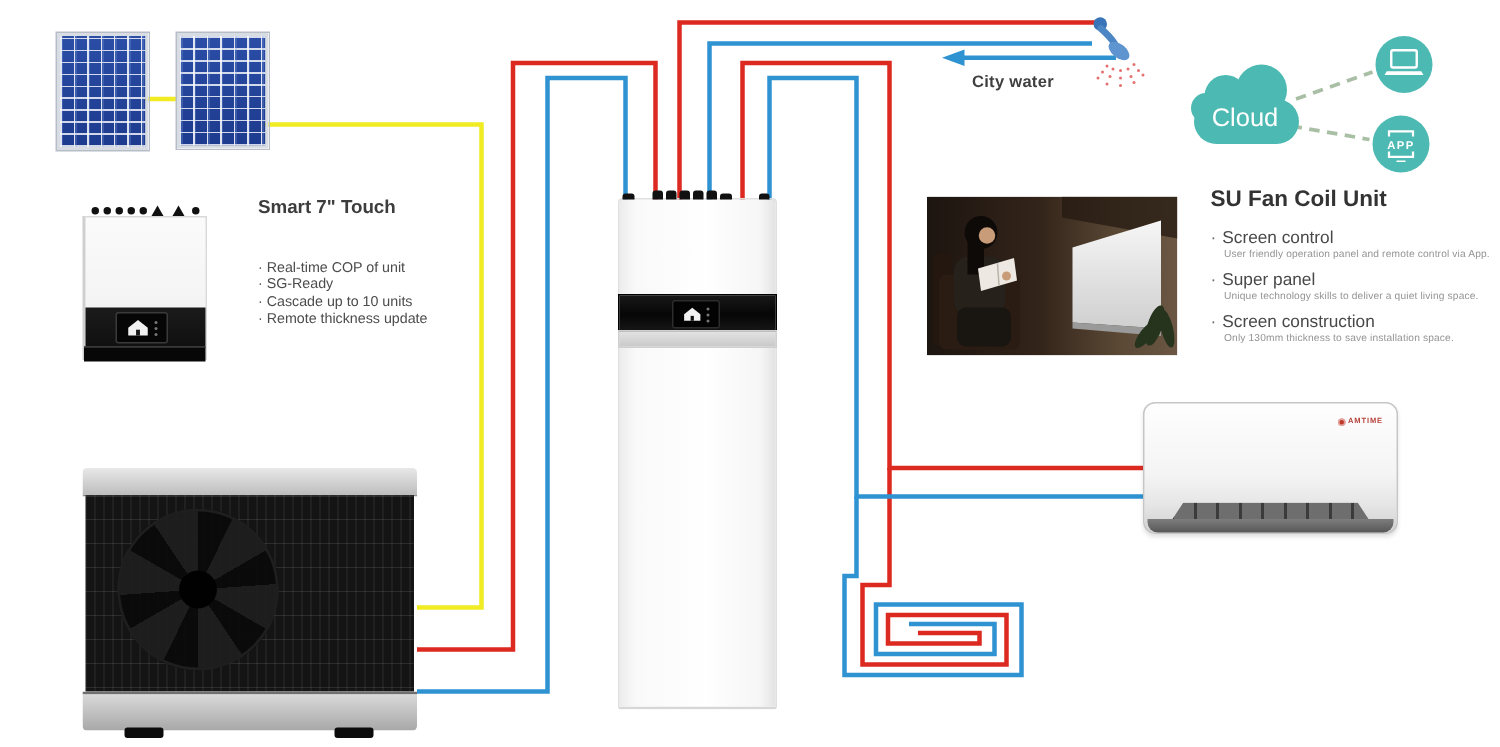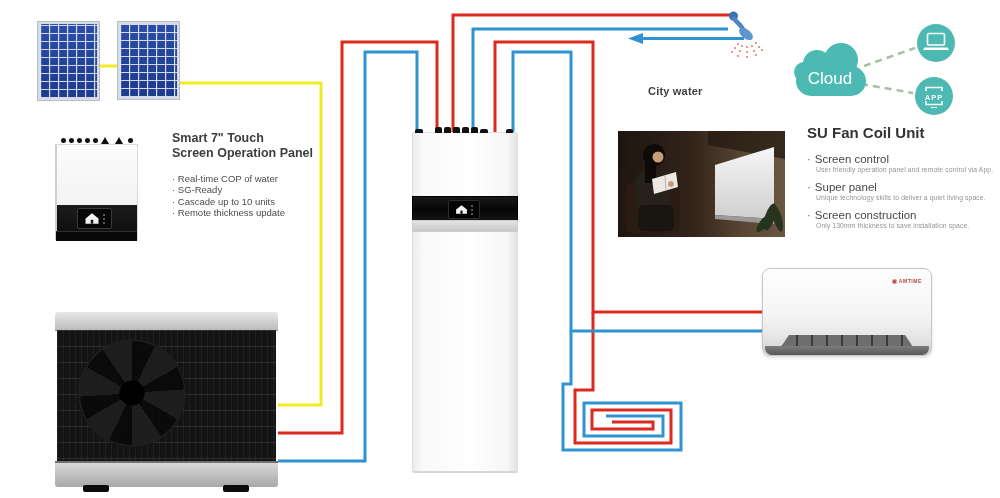--- a/index.html
+++ b/index.html
@@ -80,21 +80,21 @@
   .fcu-grille{position:absolute;left:18px;top:66px;width:132px;height:12px;
        background:repeating-linear-gradient(90deg,#3b3b3b 0 2px,#6e6e6e 2px 15px);
        clip-path:polygon(6% 0,94% 0,100% 100%,0 100%);border-radius:2px;}
   .fcu-base{position:absolute;left:2px;top:77px;width:164px;height:9px;
        background:linear-gradient(180deg,#7d7d7d,#575757);border-radius:0 0 7px 7px;}
   .fcu-logo{position:absolute;right:9px;top:9px;display:flex;align-items:center;gap:2px;
        font-size:5px;color:#b5433b;letter-spacing:.6px;font-weight:bold;}
   .fcu-logo .mark{width:5px;height:5px;border-radius:50%;background:#c0392b;
        box-shadow:inset 0 0 0 1px rgba(255,255,255,.55);}
 
-  .city-water{left:648px;top:49px;font-size:11px;font-weight:bold;color:#3f3f3f;letter-spacing:.2px;margin-top:36px;}
+  .city-water{left:648px;top:49px;font-size:11px;font-weight:bold;color:#3f3f3f;letter-spacing:.2px;}
 </style>
 </head>
 <body>
 
 <div class="canvas">
 
   <svg class="layer" width="1000" height="498" viewBox="0 0 1000 498">
 
     <g stroke="#f0eb22">
       <polyline points="95,66 120,66"></polyline>
@@ -194,24 +194,23 @@
             <i></i>
             <i></i>
           </span>
       </div>
     </div>
     <div class="ctrl-base"></div>
   </div>
 
   <div class="abs op-title">
     <div>Smart 7" Touch</div>
-    <div>Screen Operation Panel</div>
   </div>
   <div class="abs op-list">
-    <div>· Real-time COP of water</div>
+    <div>· Real-time COP of unit</div>
     <div>· SG-Ready</div>
     <div>· Cascade up to 10 units</div>
     <div>· Remote thickness update</div>
   </div>
 
   <div class="abs city-water">City water</div>
 
   <div class="tower abs">
     <span class="nub" style="left:2px;top:-4px;width:8px;height:4px;"></span>
     <span class="nub" style="left:22px;top:-6px;width:7px;height:6px;"></span>

